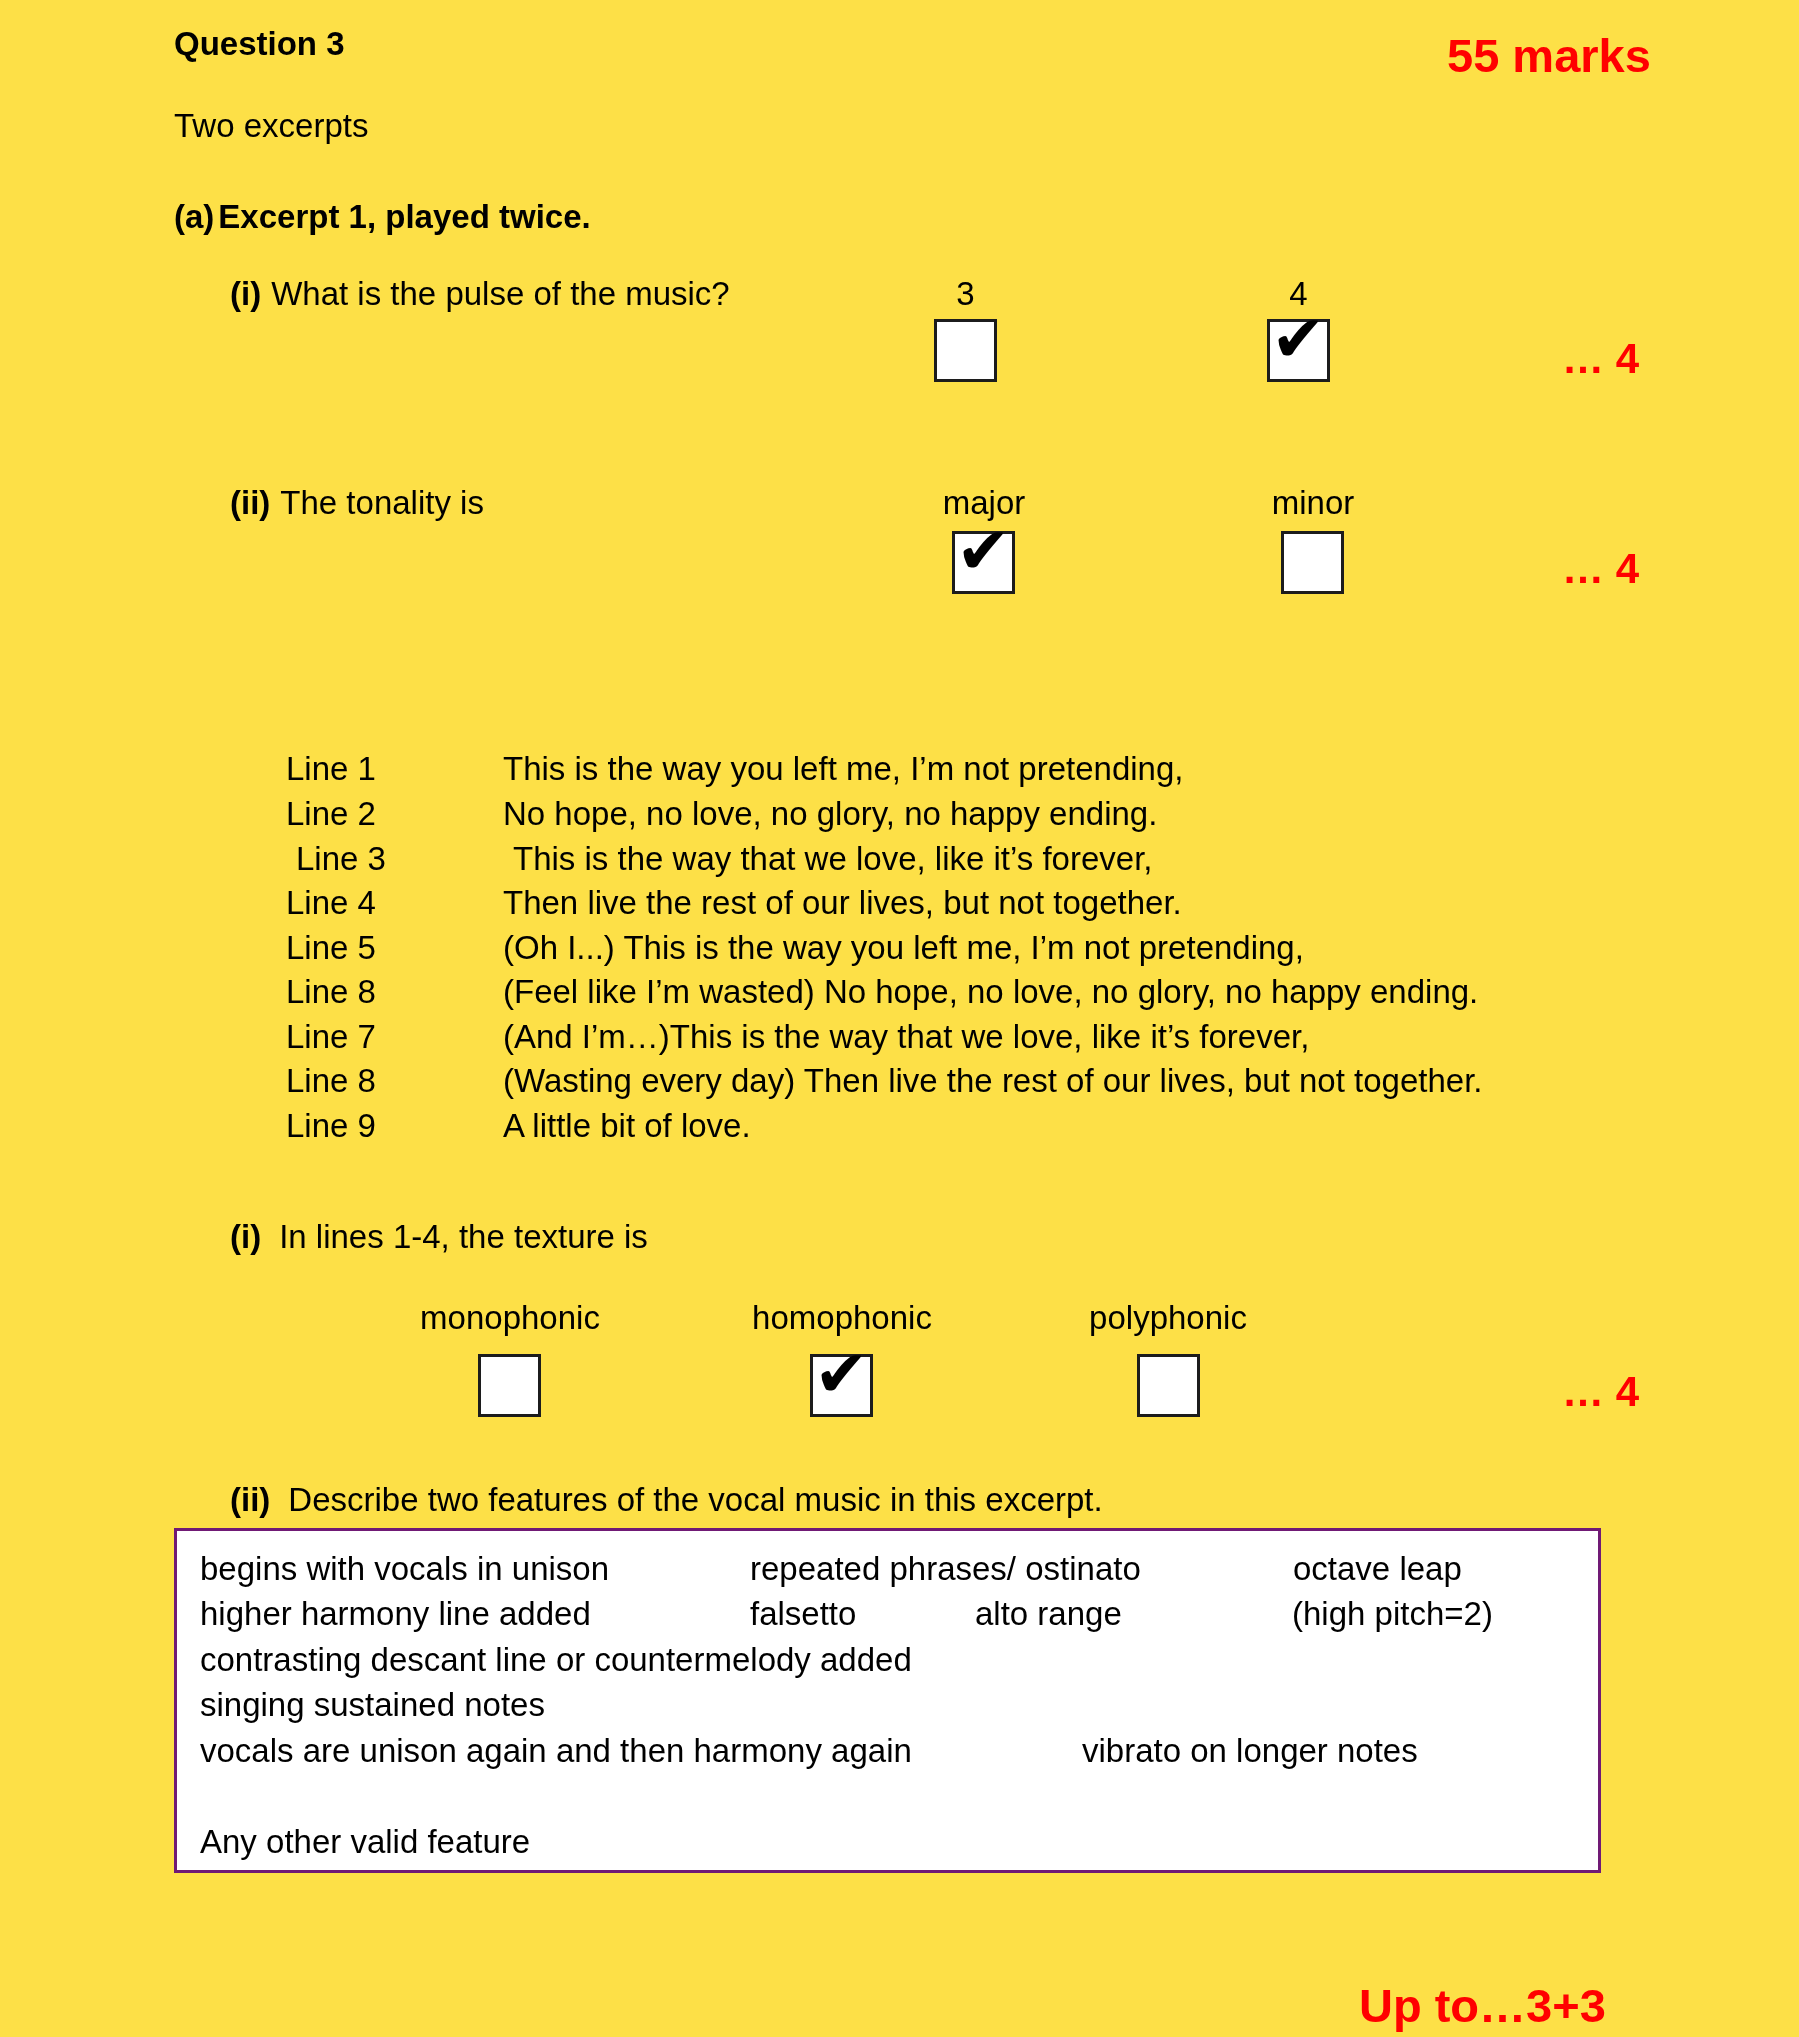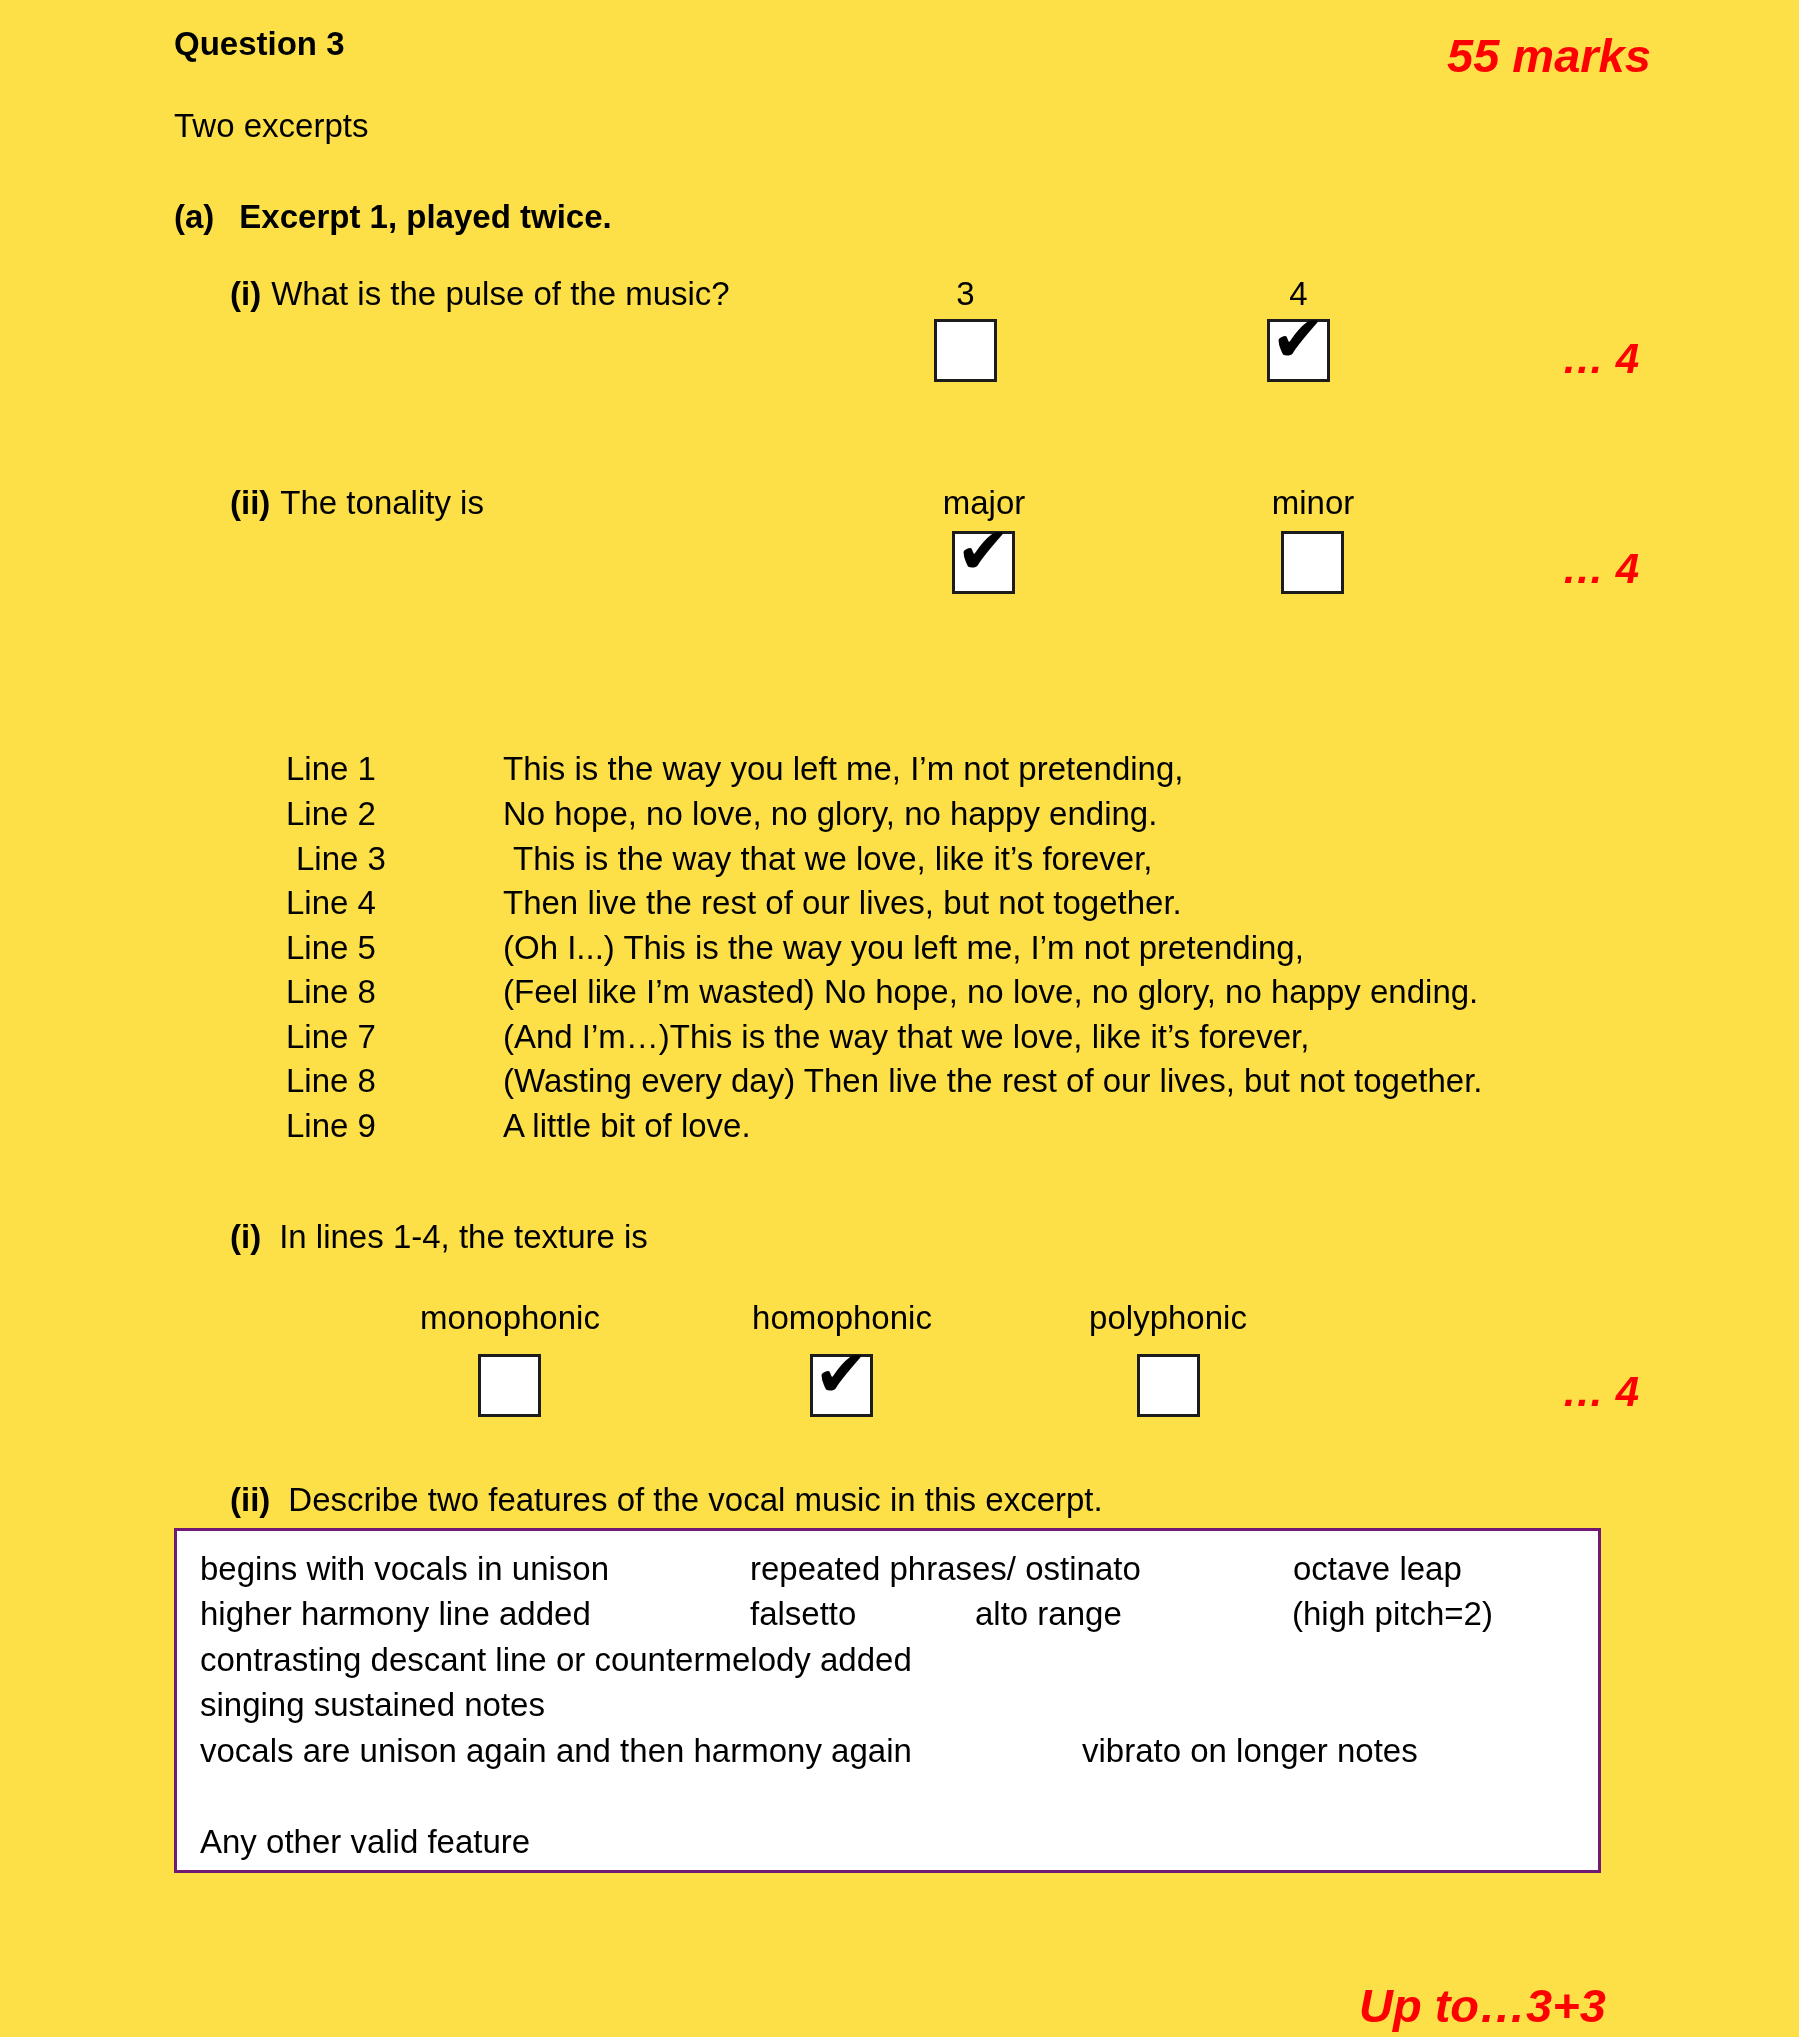--- a/index.html
+++ b/index.html
@@ -14,21 +14,20 @@
     overflow:hidden;
   }
   .abs{position:absolute;white-space:nowrap;}
   .b{font-weight:bold;}
   .pre{white-space:pre;}
   .qgap{margin-left:10px;margin-top:46px;}
   .qgap-wide{margin-left:18px;}
   .marks{
     color:var(--red,#FF0000);
     font-weight:bold;
-    font-style:italic;
     font-size:42px;
     white-space:pre;
   }
   .total-marks{font-size:47px;}
   .opt-label{text-align:center;display:inline-block;}
   .checkbox{
     position:absolute;
     width:57px;height:57px;
     border:3px solid #1c1c1c;
     background:#fff;
@@ -55,21 +54,21 @@
 </head>
 <body>
 
 <div class="page">
 
   <div class="abs b" style="left:174px;top:25px">Question 3</div>
   <div class="abs marks total-marks" style="left:1447px;top:28px">55 marks</div>
   <div class="abs" style="left:174px;top:107px">Two excerpts</div>
 
   <div class="abs" style="left:174px;top:198px">
-    <span class="b">(a)</span><span class="b" style="margin-left:25px">Excerpt 1, played twice.</span>
+    <span class="b">(a)</span><span class="b" style="margin-left:4px">Excerpt 1, played twice.</span>
   </div>
 
   <div class="abs" style="left:230px;top:275px">
     <span class="b">(i)</span><span class="qgap">What is the pulse of the music?</span>
   </div>
   <span class="abs opt-label" style="left:934px;top:275px;width:63px">3</span>
   <span class="abs opt-label" style="left:1267px;top:275px;width:63px">4</span>
   <div class="checkbox" style="left:934px;top:319px">
     <span class="tick"></span>
   </div>

